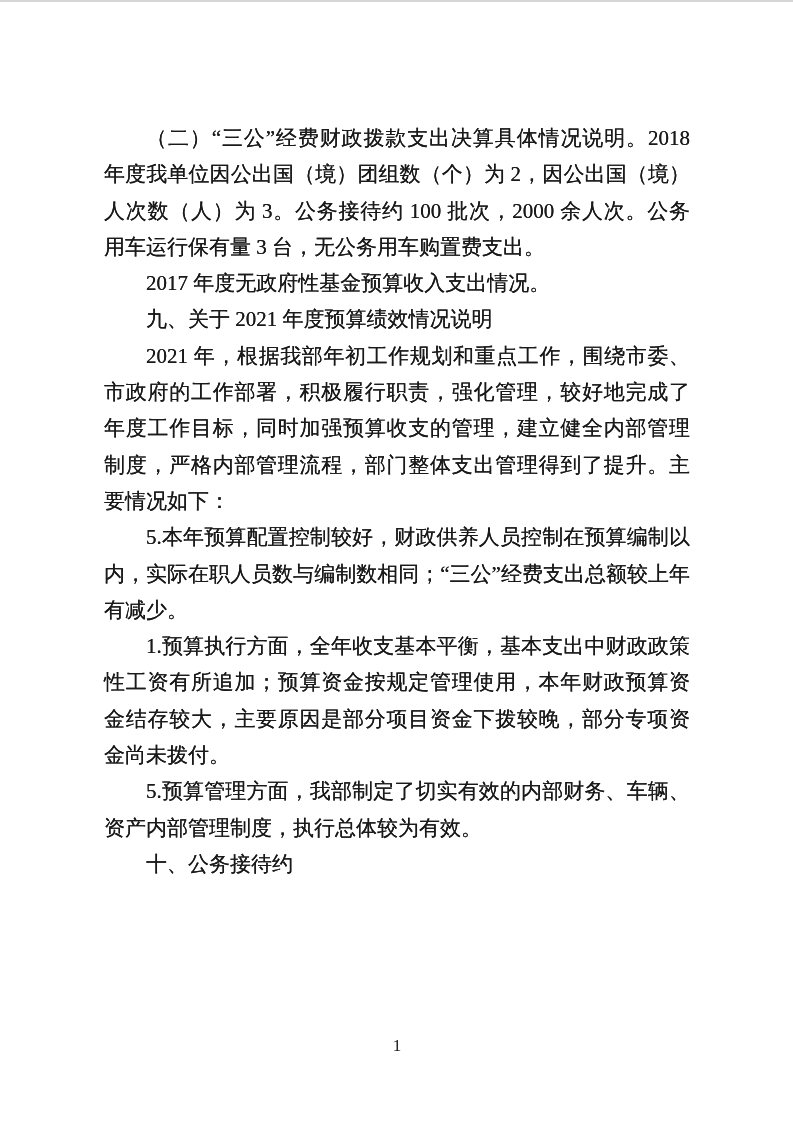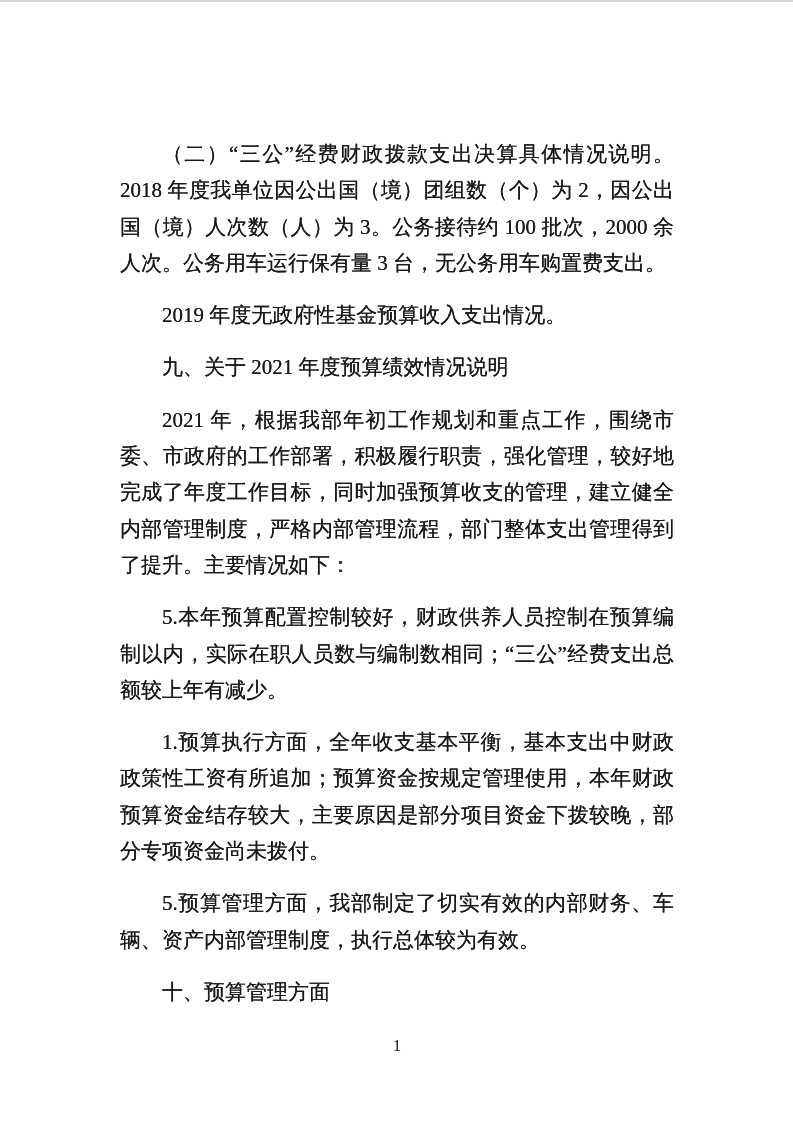--- a/index.html
+++ b/index.html
@@ -28,21 +28,21 @@
     top: 120px;
     width: 586px;
     color: #1a1a1a;
     font-size: 21px;
     line-height: 36.3px;
     text-align: justify;
     text-justify: inter-ideograph;
     text-shadow: 0 0 0.4px currentColor;
   }
   .doc-body p {
-    margin: 16px;
+    margin: 0;
     padding: 0;
     text-indent: 2em;
   }
   .page-footer {
     position: absolute;
     left: 104px;
     top: 1036px;
     width: 586px;
     text-align: center;
     color: #1a1a1a;
@@ -50,22 +50,22 @@
     line-height: 20px;
   }
 </style>
 </head>
 <body>
 
 <div class="scan-top-line"></div>
 
 <div class="doc-body">
   <p>（二）“三公”经费财政拨款支出决算具体情况说明。2018 年度我单位因公出国（境）团组数（个）为 2，因公出国（境）人次数（人）为 3。公务接待约 100 批次，2000 余人次。公务用车运行保有量 3 台，无公务用车购置费支出。</p>
-  <p>2019 年度无政府性基金预算收入支出情况。</p>
+  <p>2017 年度无政府性基金预算收入支出情况。</p>
   <p>九、关于 2021 年度预算绩效情况说明</p>
   <p>2021 年，根据我部年初工作规划和重点工作，围绕市委、市政府的工作部署，积极履行职责，强化管理，较好地完成了年度工作目标，同时加强预算收支的管理，建立健全内部管理制度，严格内部管理流程，部门整体支出管理得到了提升。主要情况如下：</p>
   <p>5.本年预算配置控制较好，财政供养人员控制在预算编制以内，实际在职人员数与编制数相同；“三公”经费支出总额较上年有减少。</p>
   <p>1.预算执行方面，全年收支基本平衡，基本支出中财政政策性工资有所追加；预算资金按规定管理使用，本年财政预算资金结存较大，主要原因是部分项目资金下拨较晚，部分专项资金尚未拨付。</p>
   <p>5.预算管理方面，我部制定了切实有效的内部财务、车辆、资产内部管理制度，执行总体较为有效。</p>
-  <p>十、预算管理方面</p>
+  <p>十、公务接待约</p>
 </div>
 
 <div class="page-footer">1</div>
 
 </body></html>

